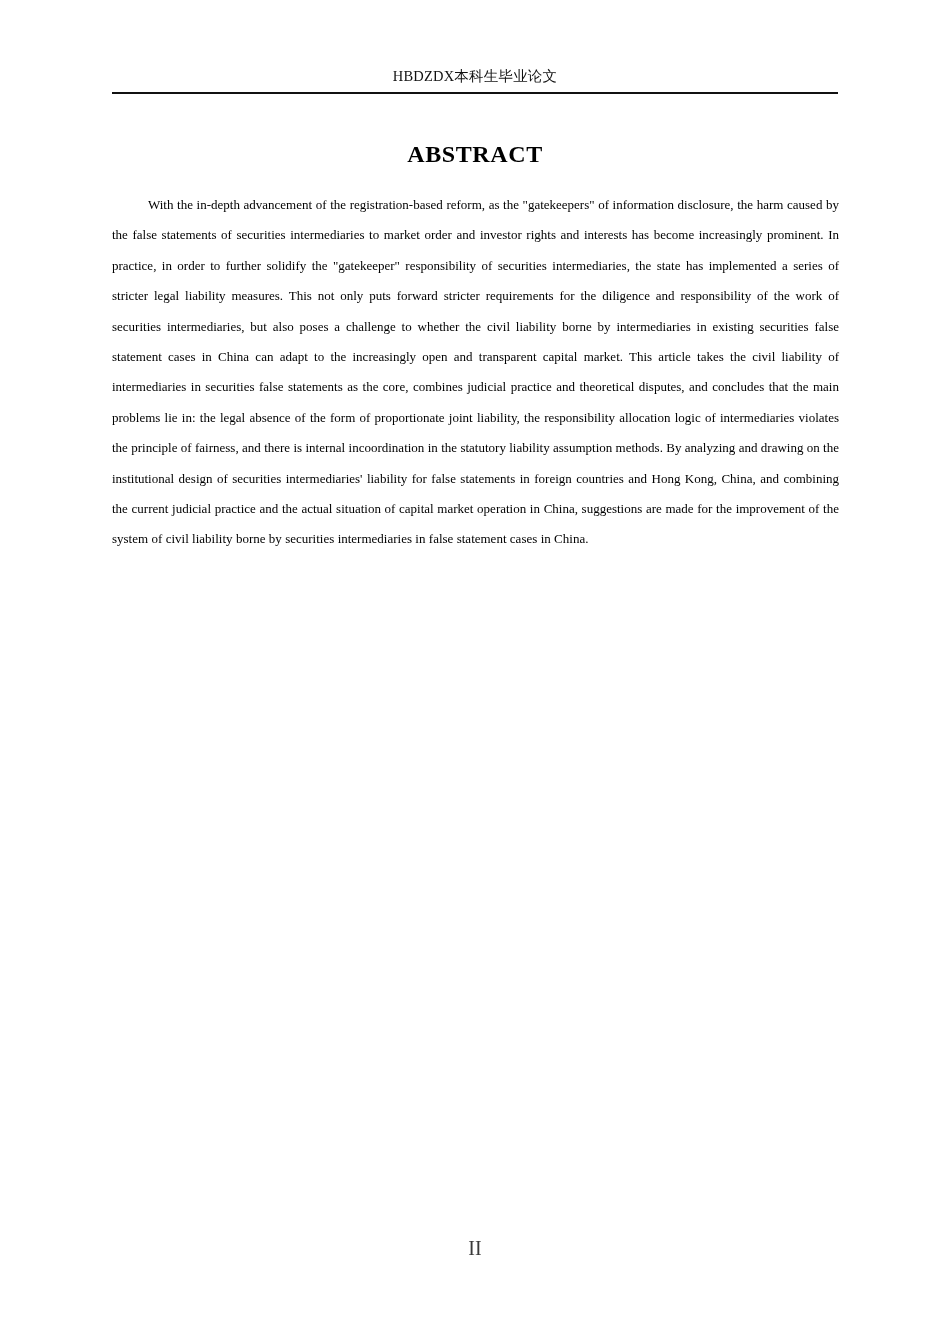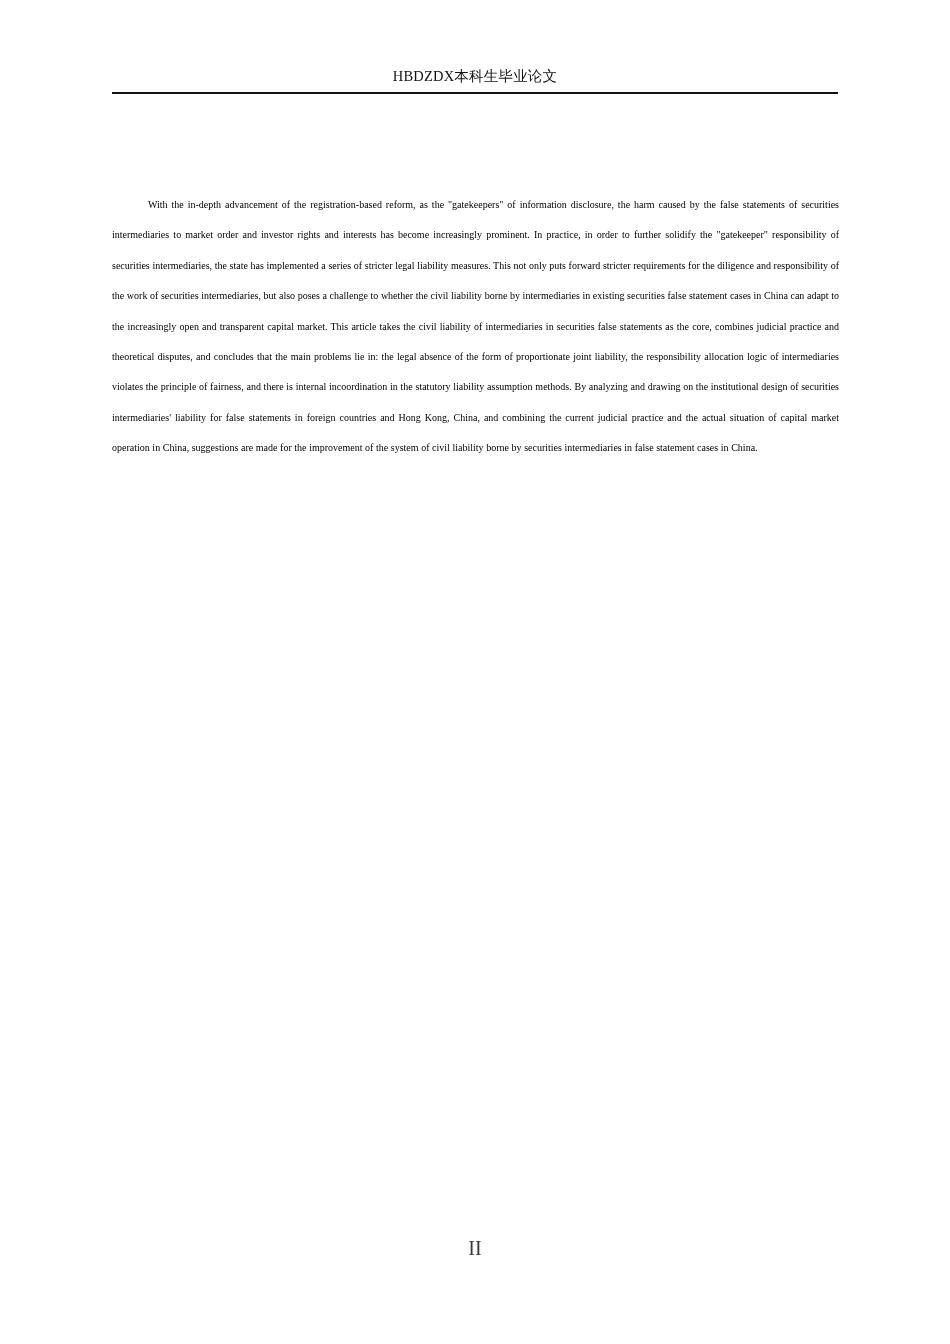--- a/index.html
+++ b/index.html
@@ -61,21 +61,21 @@
   
   .body-block {
     position: absolute;
     left: 112px;
     top: 190px;
     width: 727px;
   }
 
   .para {
     margin: 0;
-    font-size: 10px;
+    font-size: 13px;
     line-height: 30.4px;
     text-align: justify;
     text-justify: inter-word;
     text-indent: 36px;
     word-spacing: 0.1px;
     -webkit-hyphens: none;
     hyphens: none;
   }
 
   .para.last-justified {
@@ -118,20 +118,21 @@
 <body>
 
 <div class="page">
 
   <div class="page-header">
     <div class="header-text">HBDZDX本科生毕业论文</div>
   </div>
 
   <div class="header-rule"></div>
 
+  <h1 class="abstract-title">ABSTRACT</h1>
 
   <div class="body-block">
     <p class="para last-justified">With the in-depth advancement of the registration-based reform, as the "gatekeepers" of information disclosure, the harm caused by the false statements of securities intermediaries to market order and investor rights and interests has become increasingly prominent. In practice, in order to further solidify the "gatekeeper" responsibility of securities intermediaries, the state has implemented a series of stricter legal liability measures. This not only puts forward stricter requirements for the diligence and responsibility of the work of securities intermediaries, but also poses a challenge to whether the civil liability borne by intermediaries in existing securities false statement cases in China can adapt to the increasingly open and transparent capital market. This article takes the civil liability of intermediaries in securities false statements as the core, combines judicial practice and theoretical disputes, and concludes that the main problems lie in: the legal absence of the form of proportionate joint liability, the responsibility allocation logic of intermediaries violates the principle of fairness, and there is internal incoordination in the statutory liability assumption methods. By analyzing and drawing on the institutional design of securities intermediaries' liability for false statements in foreign countries and Hong Kong, China, and combining the current judicial practice and the actual situation of capital market operation in China, suggestions are made for the improvement of the system of civil liability borne by securities intermediaries in false statement cases in China.</p>
   </div>
 
 
   <div class="page-footer">
     <span class="folio">II</span>
   </div>
 

